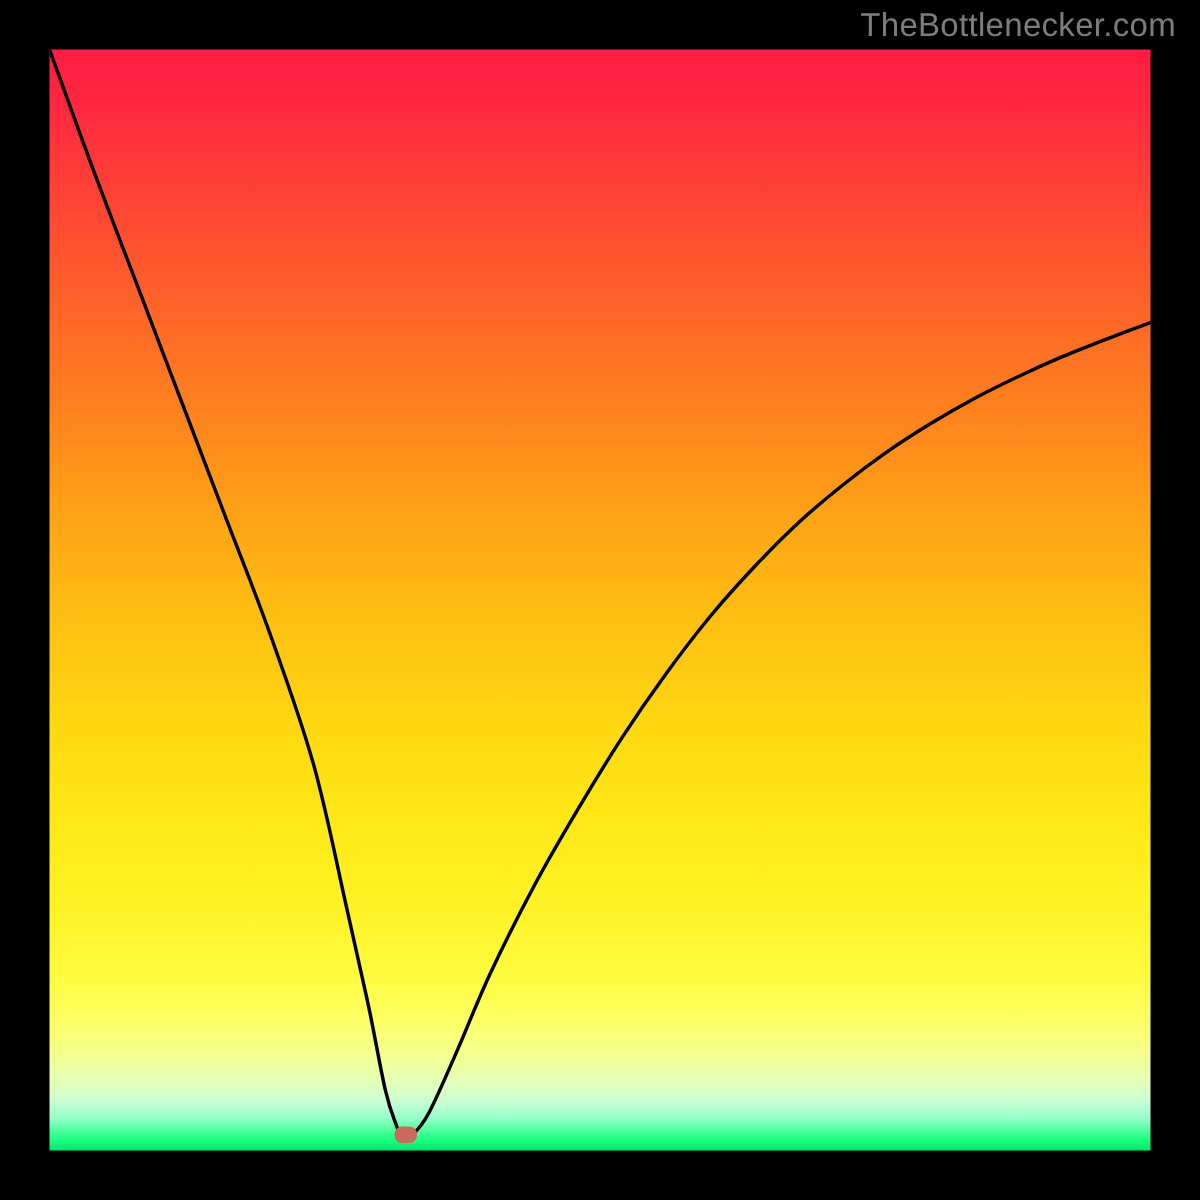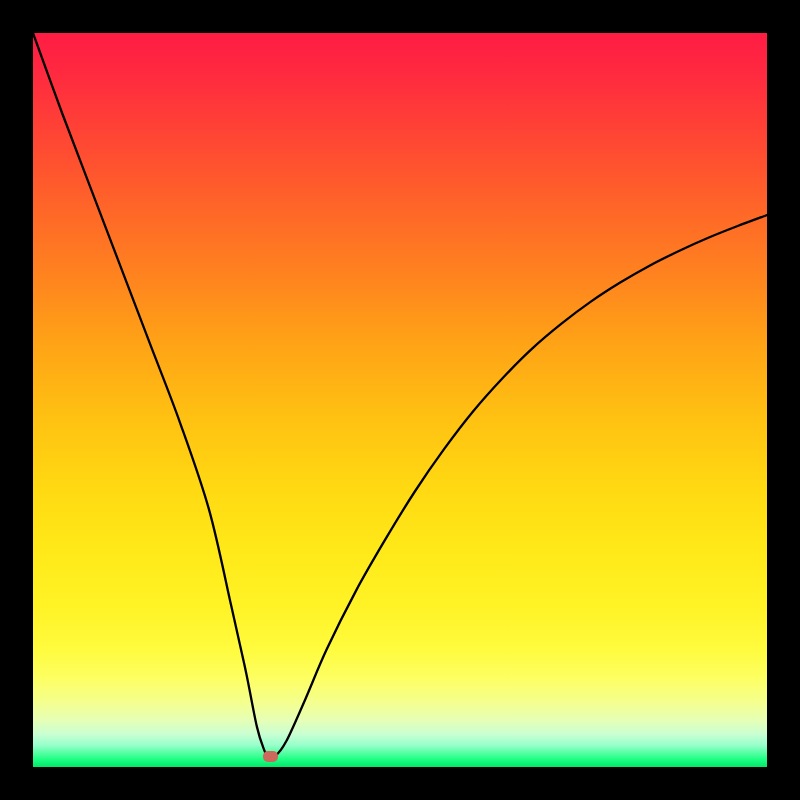--- a/index.html
+++ b/index.html
@@ -69,19 +69,20 @@
     height: 11px;
     border-radius: 5px;
     background: #cb6a5c;
     pointer-events: none;
   }
 </style>
 </head>
 <body>
 
 <div class="outer">
+  <div class="watermark">TheBottlenecker.com</div>
   <div class="plot">
     <svg id="curve" class="curve-svg" viewBox="0 0 734 734" preserveAspectRatio="none">
       <path id="curve-path" d="M 0.00 0.00 C 4.89 13.46 19.57 54.44 29.36 80.74 C 39.15 107.04 48.93 132.12 58.72 157.81 C 68.51 183.50 78.29 209.19 88.08 234.88 C 97.87 260.57 107.65 286.26 117.44 311.95 C 127.23 337.64 137.01 361.50 146.80 389.02 C 156.59 416.55 167.60 446.52 176.16 477.10 C 184.72 507.68 192.06 545.61 198.18 572.52 C 204.30 599.43 208.58 618.39 212.86 638.58 C 217.14 658.77 220.81 680.54 223.87 693.63 C 226.93 706.72 229.38 712.22 231.21 717.12 C 233.05 722.01 233.04 722.01 234.88 722.99 C 236.72 723.97 239.16 725.44 242.22 722.99 C 245.28 720.54 248.34 717.48 253.23 708.31 C 258.12 699.13 264.85 683.23 271.58 667.94 C 278.31 652.65 285.04 634.91 293.60 616.56 C 302.16 598.21 313.17 576.19 322.96 557.84 C 332.75 539.49 342.53 522.98 352.32 506.46 C 362.11 489.94 371.89 473.80 381.68 458.75 C 391.47 443.70 401.25 429.63 411.04 416.18 C 420.83 402.72 430.61 389.88 440.40 378.01 C 450.19 366.14 459.97 355.38 469.76 344.98 C 479.55 334.58 489.33 324.67 499.12 315.62 C 508.91 306.57 518.69 298.49 528.48 290.66 C 538.27 282.83 548.05 275.49 557.84 268.64 C 567.63 261.79 577.41 255.55 587.20 249.56 C 596.99 243.57 606.77 237.94 616.56 232.68 C 626.35 227.42 636.13 222.65 645.92 218.00 C 655.71 213.35 665.49 208.95 675.28 204.79 C 685.07 200.63 694.85 196.83 704.64 193.04 C 714.43 189.25 729.11 183.87 734.00 182.03" fill="none" stroke="#000" stroke-width="2.3" stroke-linejoin="round" stroke-linecap="round"></path>
     </svg>
     <div id="marker" class="marker" style="left: 229.582px; top: 718.224px;"></div>
   </div>
 </div>
 
 </body></html>

